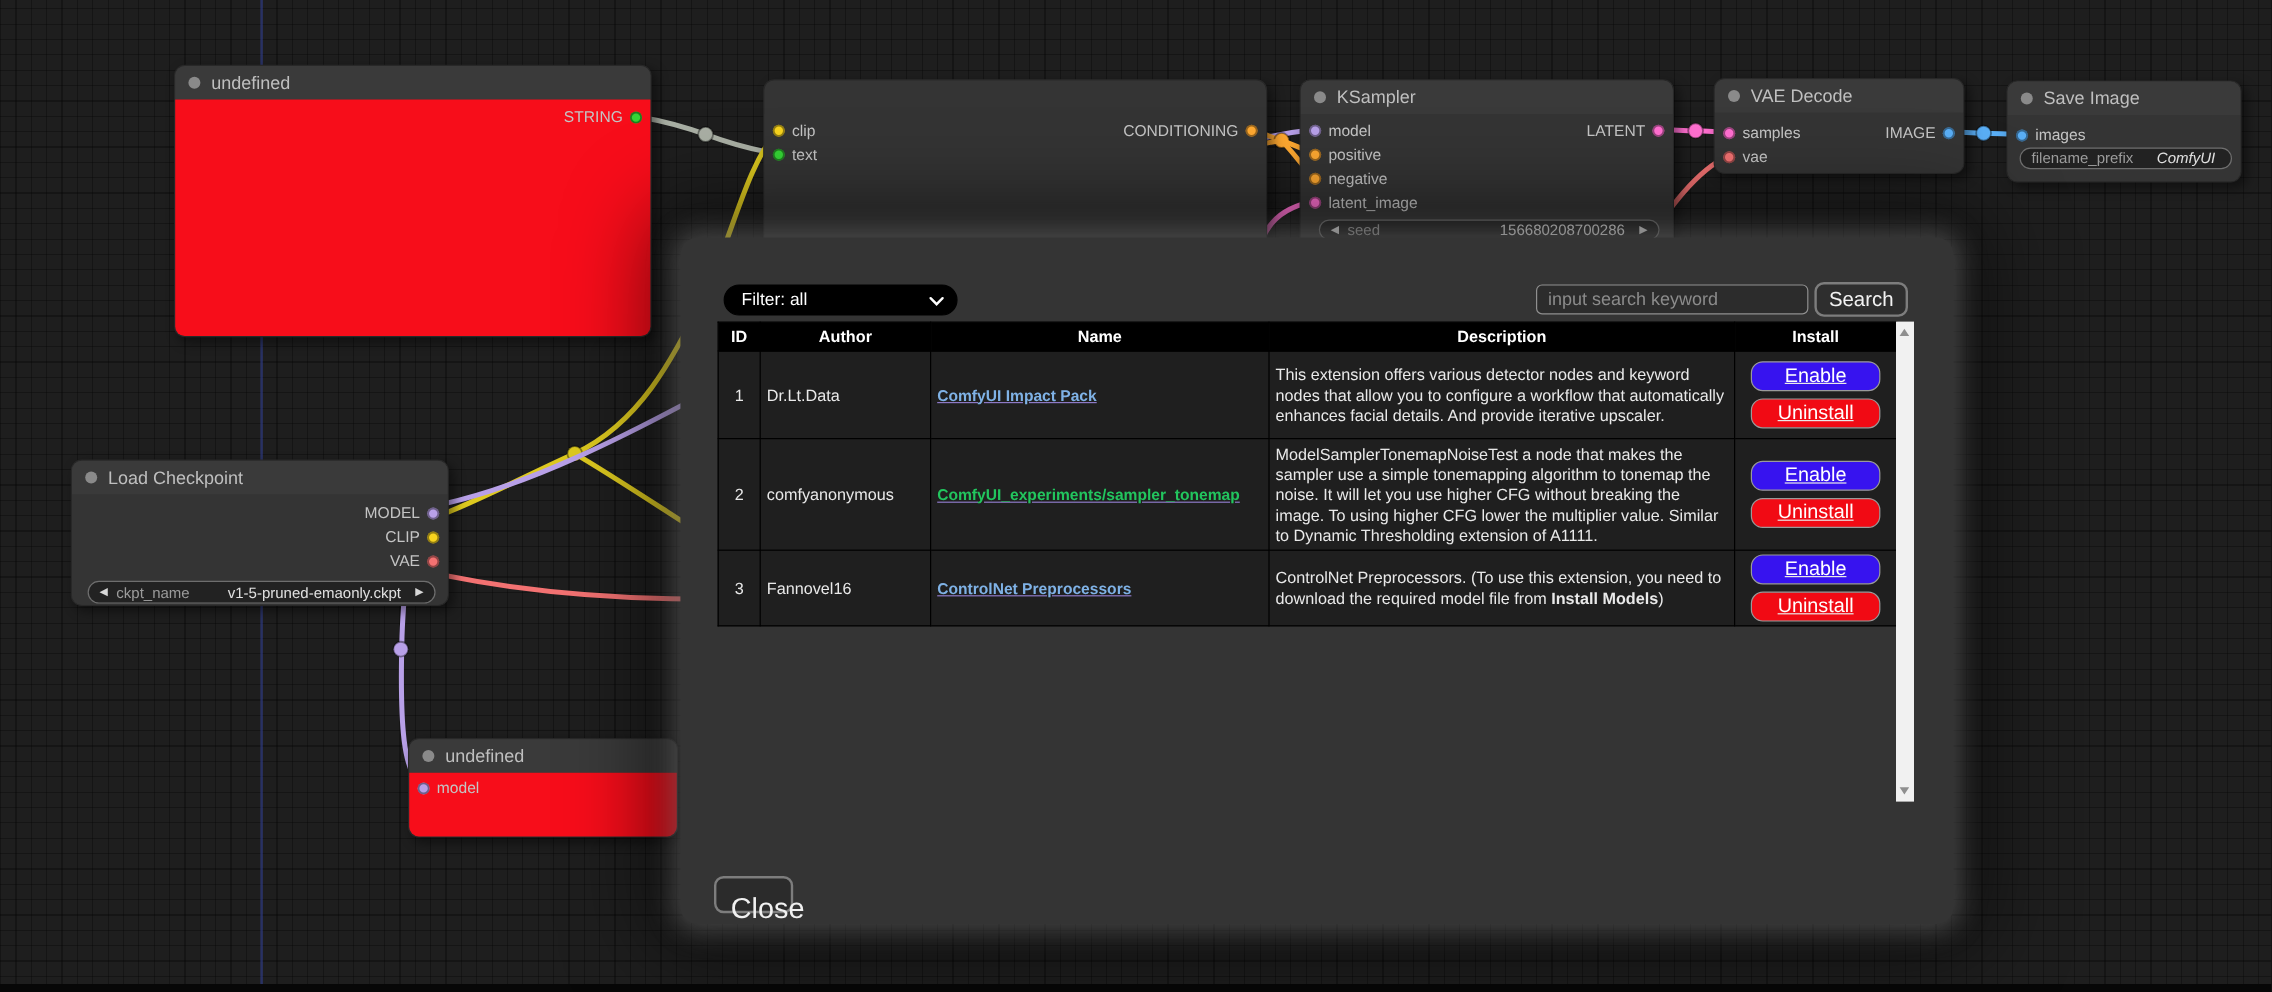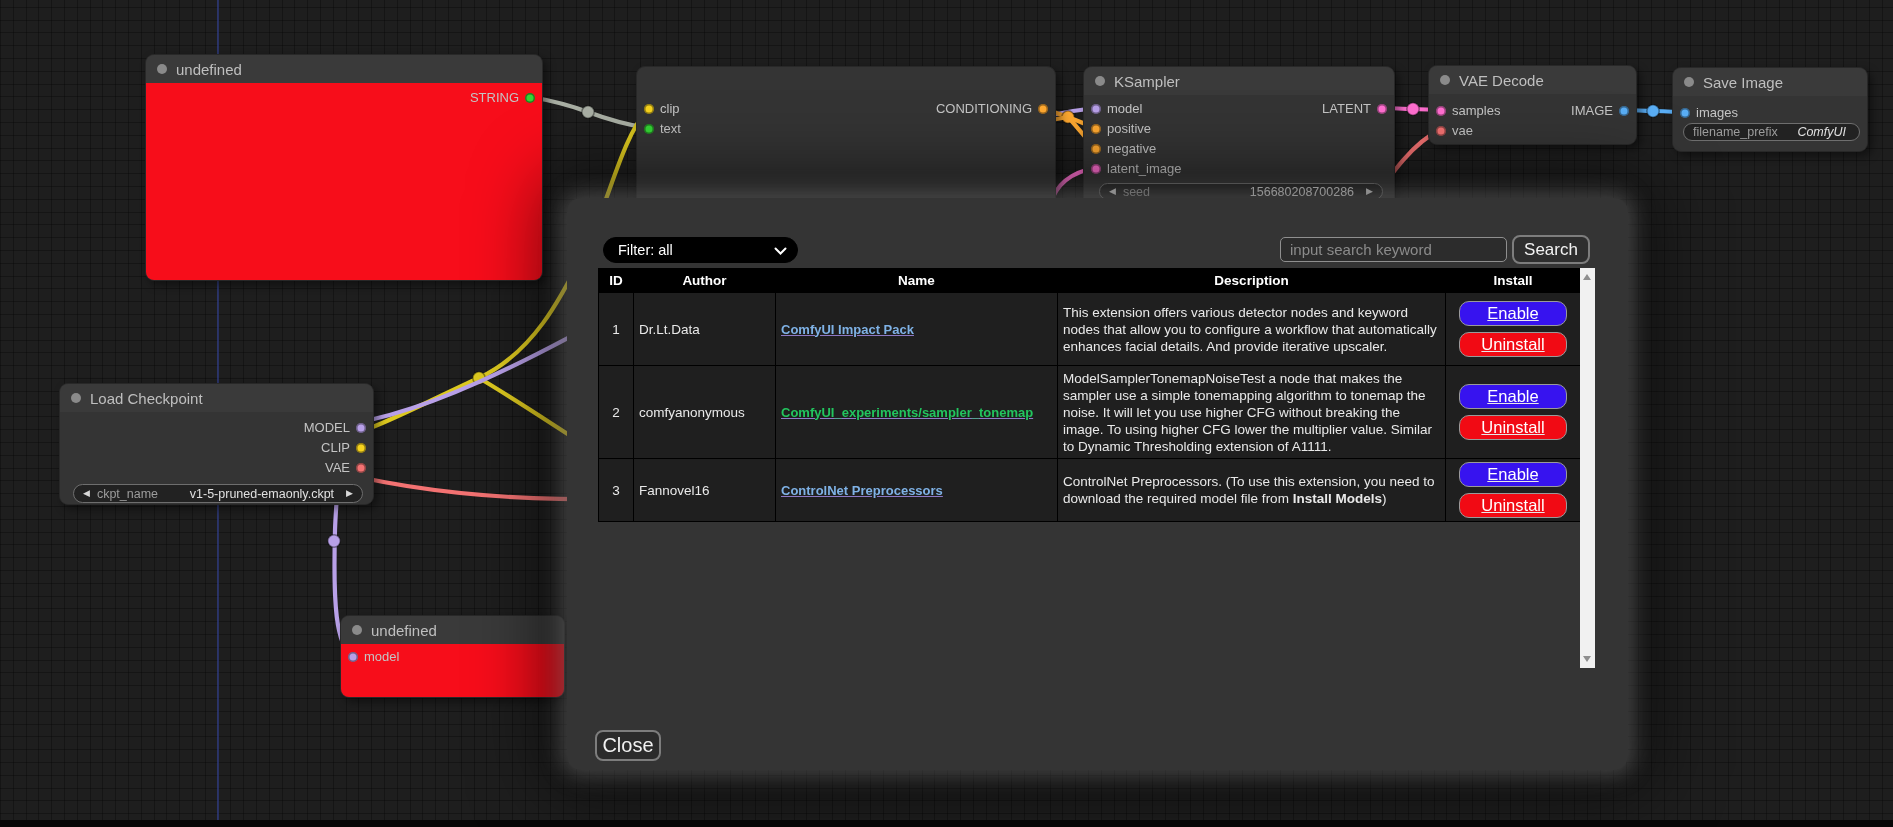--- a/index.html
+++ b/index.html
@@ -46,21 +46,21 @@
   .filter-chevron{position:absolute;right:11px;top:10px;pointer-events:none;}
   #search-input{position:absolute;left:713px;top:39px;width:227px;height:25px;box-sizing:border-box;
         background:#2c2c2c;border:1px solid #8f8f8f;border-radius:5px;color:#ddd;
         font-size:15px;padding:0 9px;font-family:inherit;}
   #search-input::placeholder{color:#8b8b8b;}
   #search-btn{position:absolute;left:945px;top:37px;width:78px;height:29px;
         background:#2e2e2e;border:2px solid #7d7d7d;border-radius:8px;color:#f2f2f2;
         font-size:17px;font-family:inherit;padding:0;}
   #close-btn{position:absolute;left:28px;top:532px;width:66px;height:31px;
         background:#2b2b2b;border:2px solid #7d7d7d;border-radius:8px;color:#f0f0f0;
-        font-size:20px;font-family:inherit;padding:0;}
+        font-size:24px;font-family:inherit;padding:12px;}
   #table-zone{position:absolute;left:31px;top:70px;width:997px;height:400px;}
   table.mgr{border-collapse:collapse;table-layout:fixed;width:982px;background:#1f1f1f;}
   table.mgr th{background:#000;color:#fff;font-size:13.5px;font-weight:bold;height:23px;
         border:1px solid #000;padding:0 3px;}
   table.mgr td{border:1.5px solid #000;color:#e9e9e9;font-size:13.5px;vertical-align:middle;
         padding:2px 5px;box-sizing:border-box;}
   td.c-id{text-align:center;}
   td.c-author{padding-left:8px;}
   td.c-desc{line-height:17px;padding:2px 5px 2px 6px;}
   a.ext-link{color:#7fb2e6;font-weight:bold;font-size:13px;white-space:nowrap;

